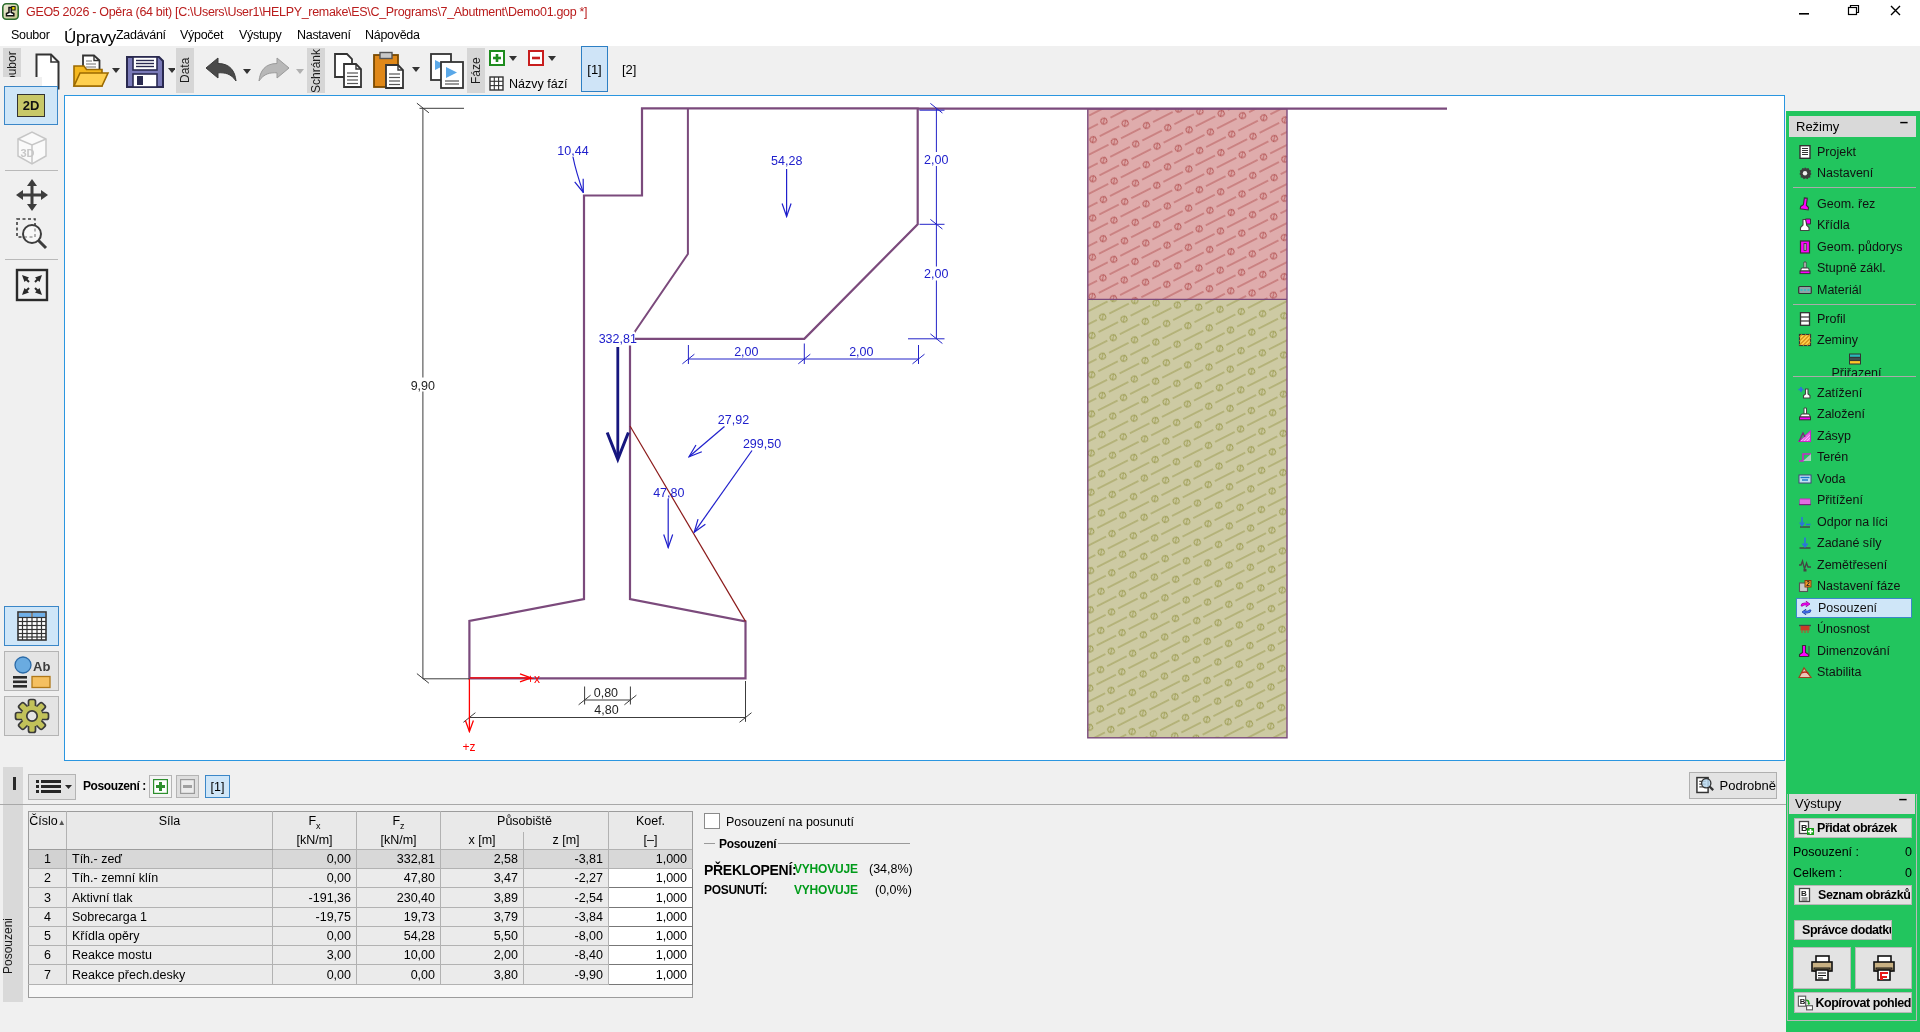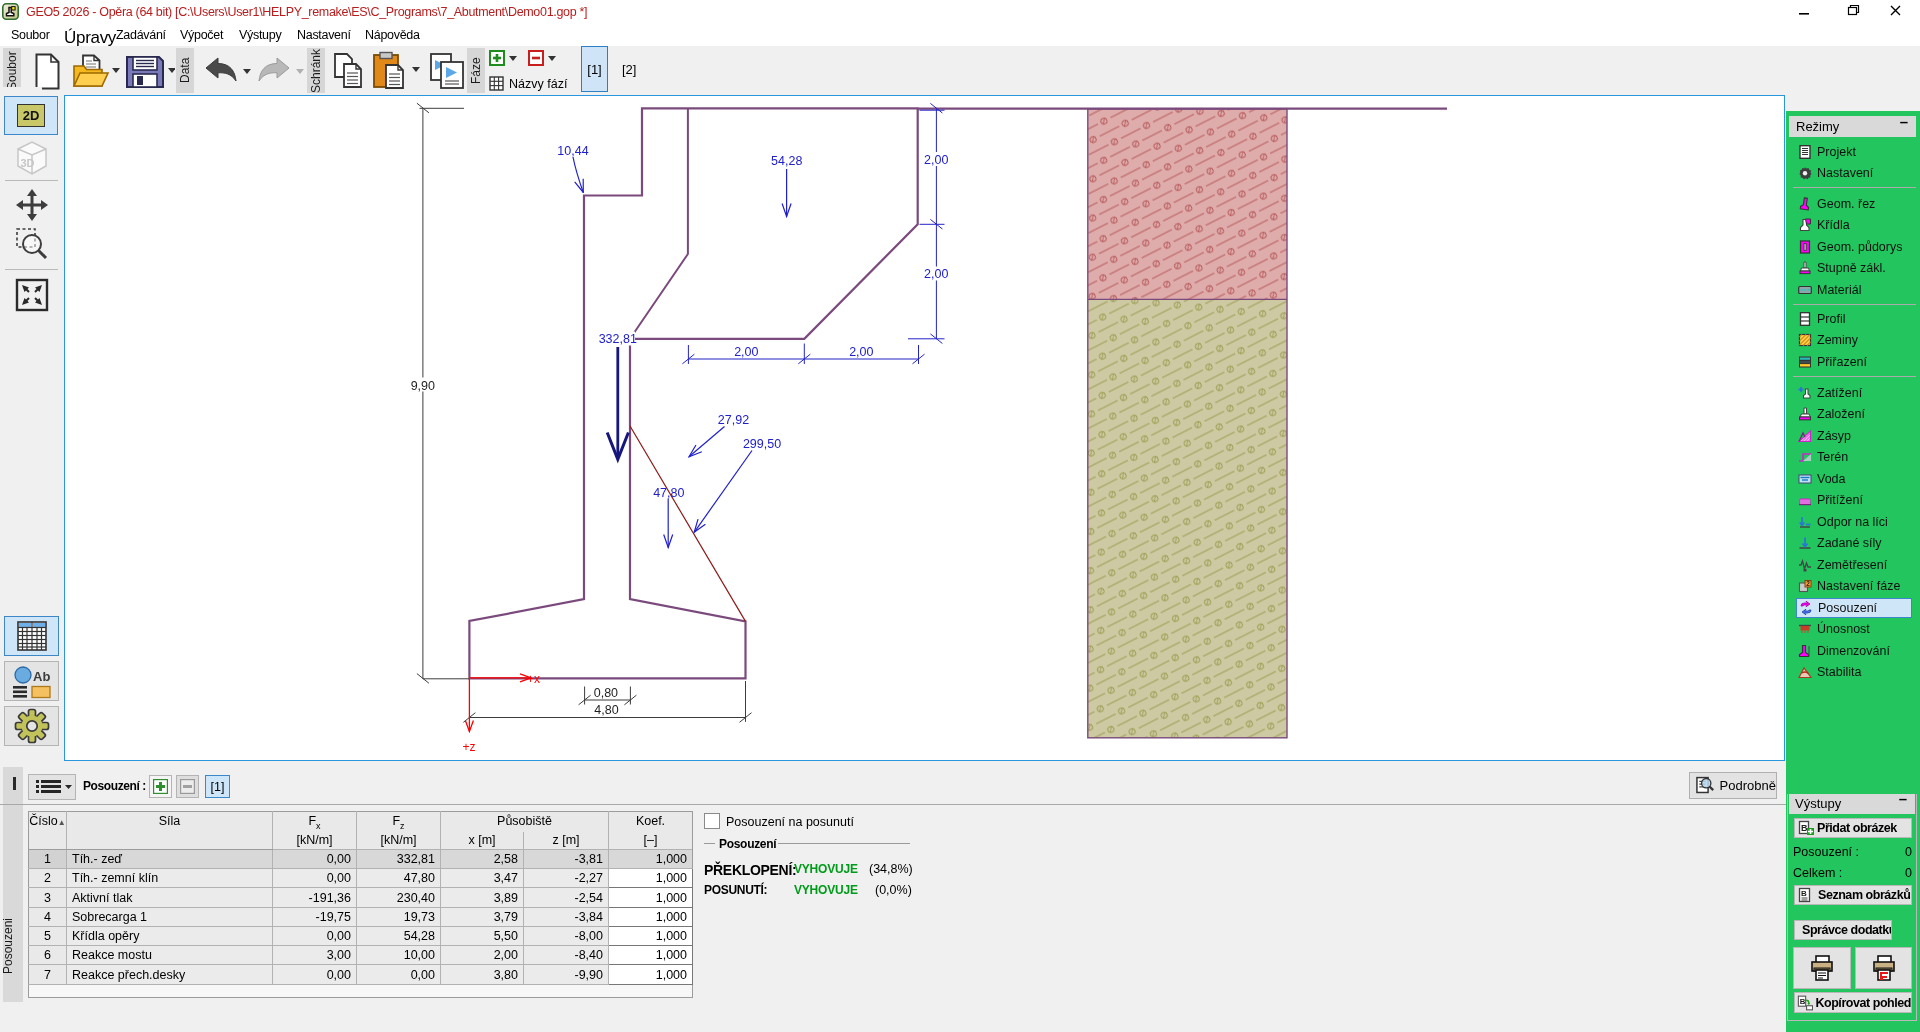--- a/index.html
+++ b/index.html
@@ -168,21 +168,21 @@
           <line x1="5.3" y1="1" x2="5.3" y2="14"></line>
           <line x1="9.6" y1="1" x2="9.6" y2="14"></line>
         </g>
   </svg>
   <div class="abs" style="left:509px;top:31px;font-size:12.5px;white-space:nowrap;">Názvy fází</div>
   <div class="abs" style="left:581px;top:0px;width:27px;height:46px;background:#cfe4f7;border:1px solid #2d7fc4;display:flex;align-items:center;justify-content:center;font-size:13px;">[1]</div>
   <div class="abs" style="left:622px;top:16px;font-size:13px;">[2]</div>
 </path>
   </div>
 
-<div class="abs" style="left:0;top:87px;width:42px;height:666px;background:#f0f0f0;" id="leftstrip">
+<div class="abs" style="left:0;top:77px;width:42px;height:666px;background:#f0f0f0;" id="leftstrip">
   <div class="abs" style="left:4px;top:9px;width:54px;height:39px;background:#cfe6f8;border:1px solid #3b87c8;display:flex;align-items:center;justify-content:center;">
     <div style="width:28px;height:23px;background:#c8c868;border:1.5px solid #333;display:flex;align-items:center;justify-content:center;font-weight:bold;font-size:13px;color:#111;">2D</div>
   </div>
   <svg class="abs" style="left:11px;top:51px;" width="42" height="40" viewBox="0 0 42 40">
     <g stroke="#c6c6c6" stroke-width="1.5" fill="#fafafa">
       <path d="M7 11 L21 4 L35 11 L35 28 L21 36 L7 28 Z"></path>
       <path d="M7 11 L21 17 L35 11 M21 17 L21 36"></path>
     </g>
     <text x="9.5" y="29" font-size="11" font-weight="bold" fill="#c6c6c6">3D</text>
   </svg>
@@ -476,21 +476,21 @@
           <g stroke="#d88d18" stroke-width="1.1">
             <line x1="1.5" y1="4" x2="4" y2="1.5"></line>
             <line x1="1.5" y1="8" x2="8" y2="1.5"></line>
             <line x1="1.5" y1="12" x2="12" y2="1.5"></line>
             <line x1="5" y1="12.5" x2="12.5" y2="5"></line>
             <line x1="9" y1="12.5" x2="12.5" y2="9"></line>
           </g>
         </svg>
         <span>Zeminy</span>
       </div>
-    <div class="mode" style="top:240.5px;">
+    <div class="mode" style="top:240.5px;flex-direction:column;">
         <svg viewBox="0 0 14 14">
           <rect x="1.5" y="2" width="11" height="3.4" fill="#28b8b8" stroke="#333" stroke-width="1"></rect>
           <rect x="1.5" y="5.4" width="11" height="3.2" fill="#3d4d50" stroke="#333" stroke-width="1"></rect>
           <rect x="1.5" y="8.6" width="11" height="3.4" fill="#ffc828" stroke="#333" stroke-width="1"></rect>
         </svg>
         <span>Přiřazení</span>
       </div>
     <div class="sep" style="top:265px;"></div>
     <div class="mode" style="top:271.5px;">
         <svg viewBox="0 0 14 14">

